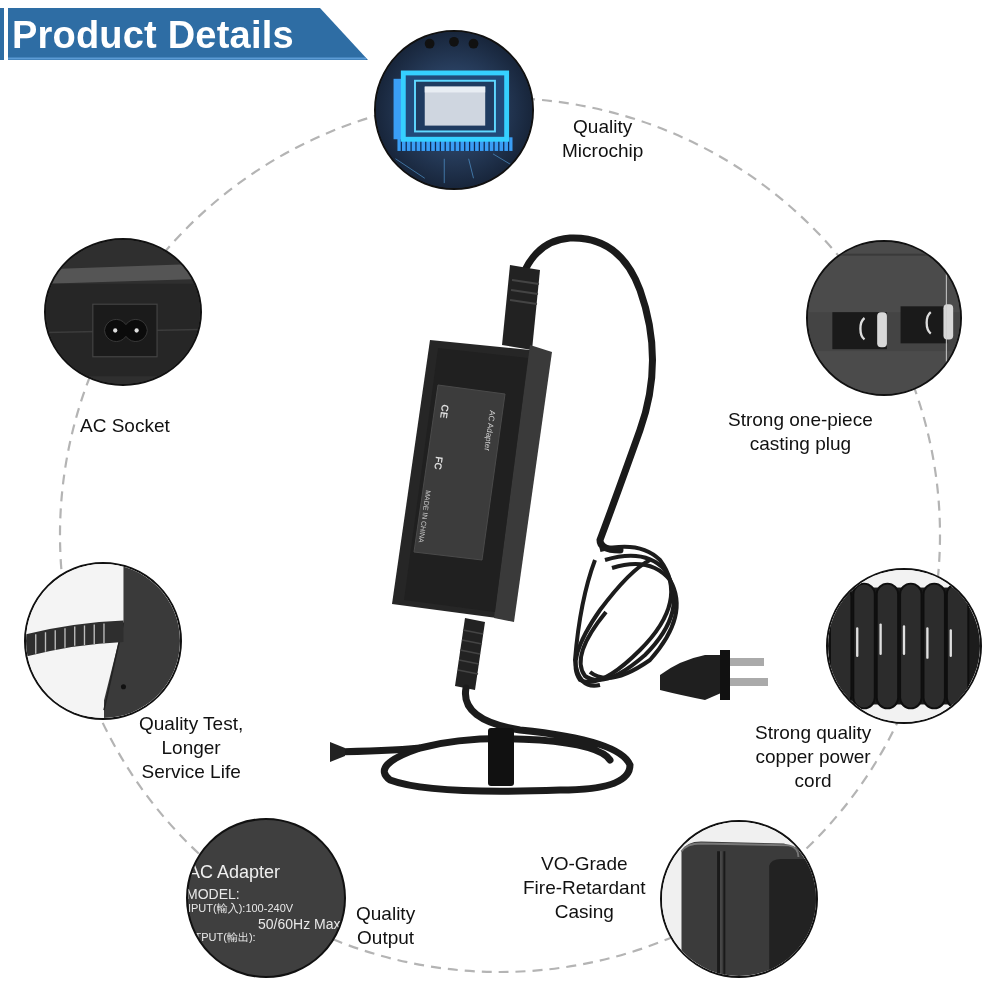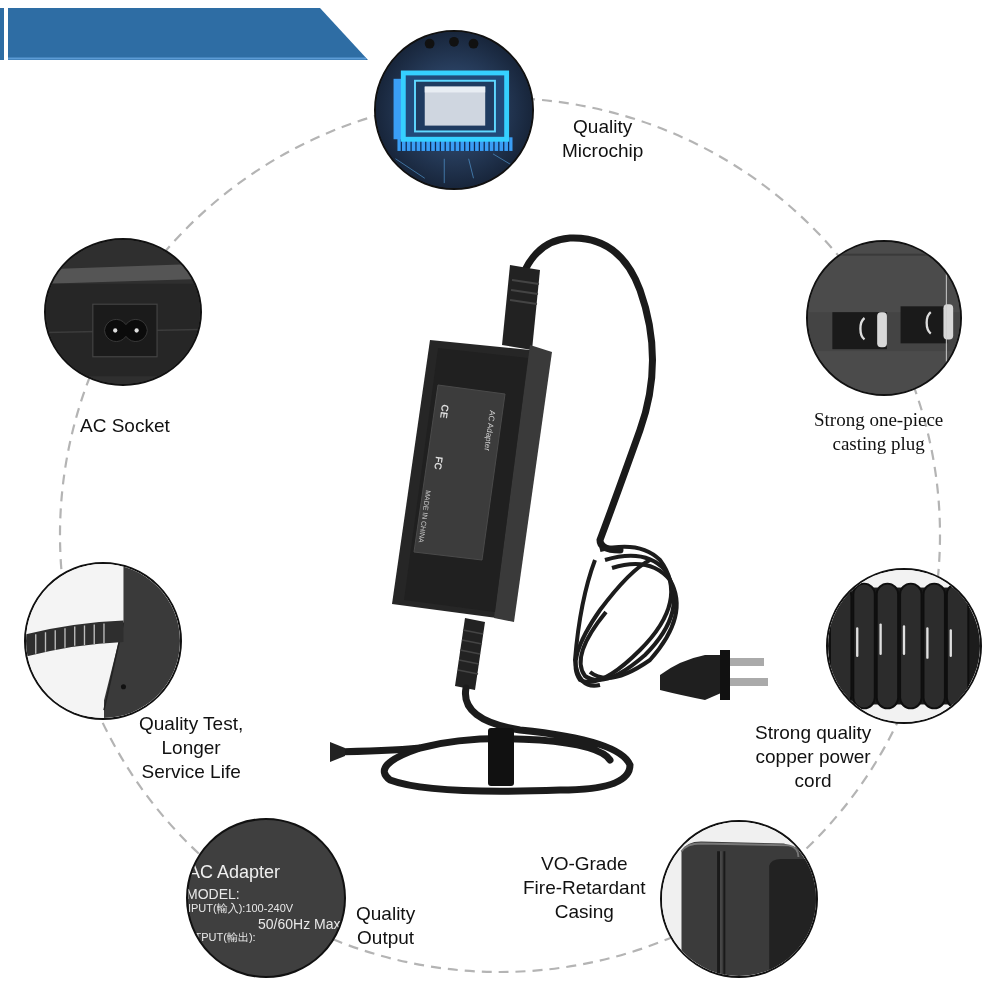--- a/index.html
+++ b/index.html
@@ -32,20 +32,21 @@
 <svg class="abs ring" width="986" height="986" viewBox="0 0 986 986">
   <ellipse cx="500" cy="535" rx="440" ry="437" fill="none" stroke="#b4b4b4" stroke-width="2.2" stroke-dasharray="10 7"></ellipse>
 </svg>
 
 <div class="abs banner">
   <svg width="368" height="52" viewBox="0 0 368 52">
     <rect x="0" y="0" width="4" height="52" fill="#2e6da4"></rect>
     <polygon points="8,0 320,0 368,52 8,52" fill="#2e6da4"></polygon>
     <line x1="8" y1="50.5" x2="366" y2="50.5" stroke="#5b9bd5" stroke-width="2"></line>
   </svg>
+  <div class="banner-title">Product Details</div>
 </div>
 
 <div class="abs feat" style="left:374px;top:30px;width:160px;height:160px;background:#1d2c44;">
   <svg viewBox="0 0 160 160">
     <defs>
       <radialGradient id="mcbg" cx="50%" cy="50%" r="60%">
         <stop offset="0" stop-color="#3a5a86"></stop>
           <stop offset="1" stop-color="#111b2c"></stop>
       </radialGradient>
     </defs>
@@ -124,21 +125,21 @@
     <rect x="0" y="72" width="156" height="40" fill="#3d3d3d" opacity="0.5"></rect>
     <rect x="25" y="72" width="56" height="38" fill="#1a1a1a"></rect>
     <rect x="95" y="66" width="48" height="38" fill="#1a1a1a"></rect>
     <path d="M58,78 a7,12 0 0 0 0,22" fill="none" stroke="#ddd" stroke-width="2.4"></path>
     <path d="M126,72 a7,12 0 0 0 0,22" fill="none" stroke="#ddd" stroke-width="2.4"></path>
     <rect x="71" y="72" width="10" height="36" rx="4" fill="#d8d8d8"></rect>
     <rect x="139" y="64" width="10" height="36" rx="4" fill="#d8d8d8"></rect>
     <line x1="142" y1="20" x2="142" y2="156" stroke="#cfcfcf" stroke-width="1"></line>
   </svg>
 </div>
-<div class="abs label" style="left:814px;top:408px;font-family:Liberation Serif, serif;">
+<div class="abs label" style="left:728px;top:408px;">
   <span>Strong one-piece</span>
   <span>casting plug</span>
 </div>
 
 <div class="abs feat" style="left:24px;top:562px;width:158px;height:158px;background:#f5f5f5;">
   <svg viewBox="0 0 158 158">
     <rect width="158" height="158" fill="#f4f4f4"></rect>
     <polygon points="100,0 158,0 158,158 80,158 80,140 100,60" fill="#3a3a3a"></polygon>
     <line x1="100" y1="60" x2="80" y2="150" stroke="#222" stroke-width="1.5"></line>
     <path d="M0,72 Q50,60 100,58 L100,80 Q50,82 0,95 Z" fill="#2e2e2e"></path>

